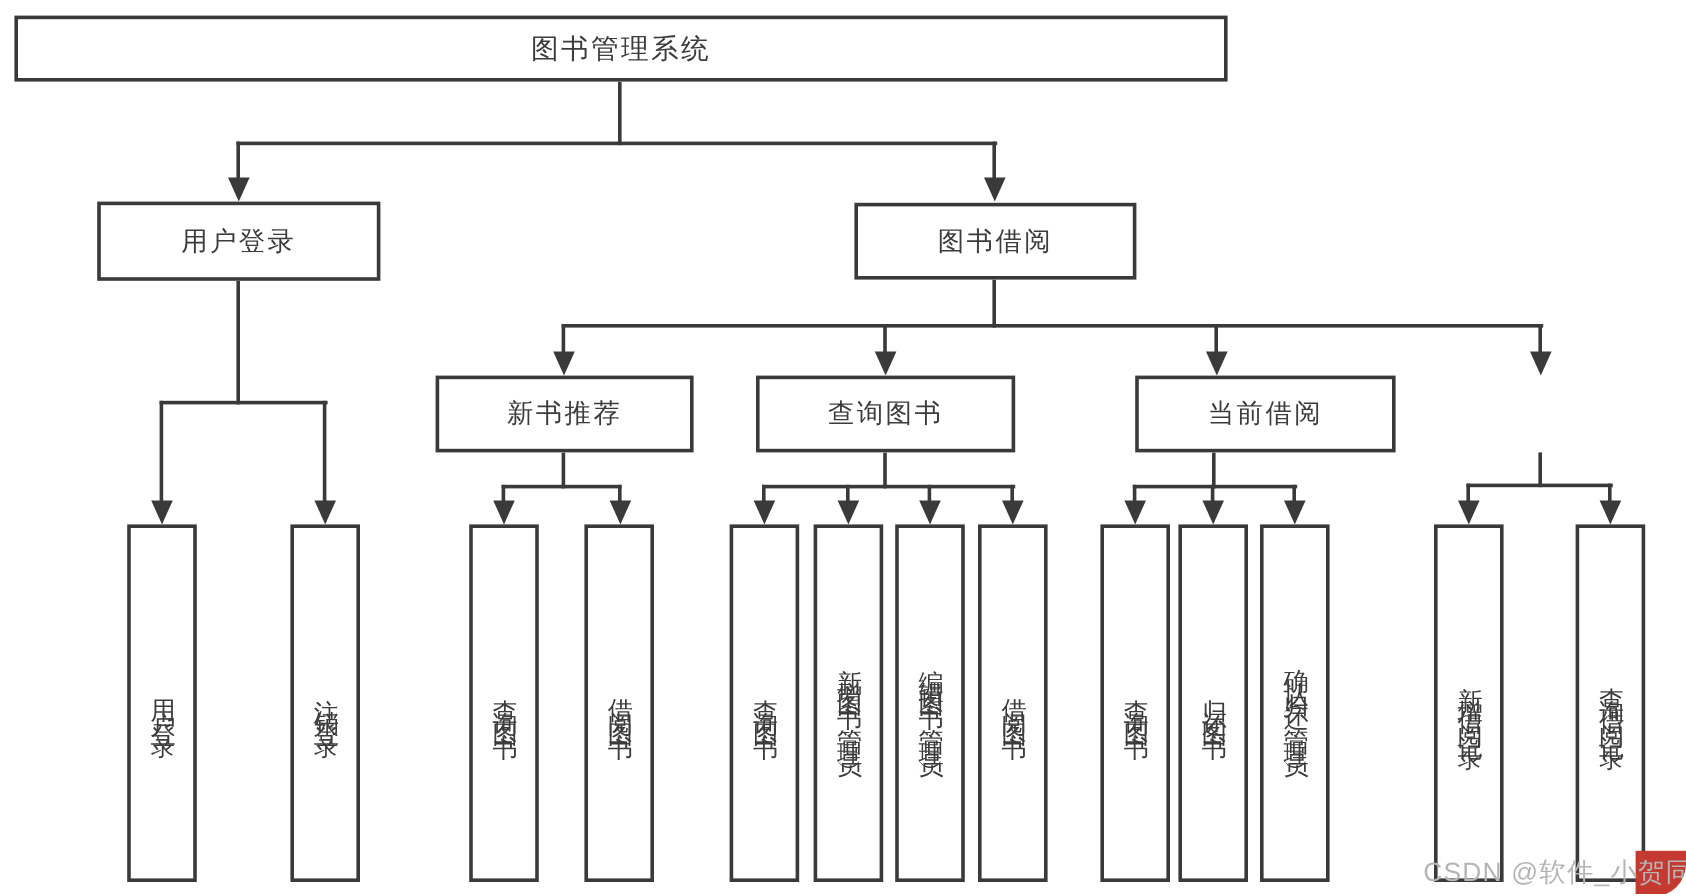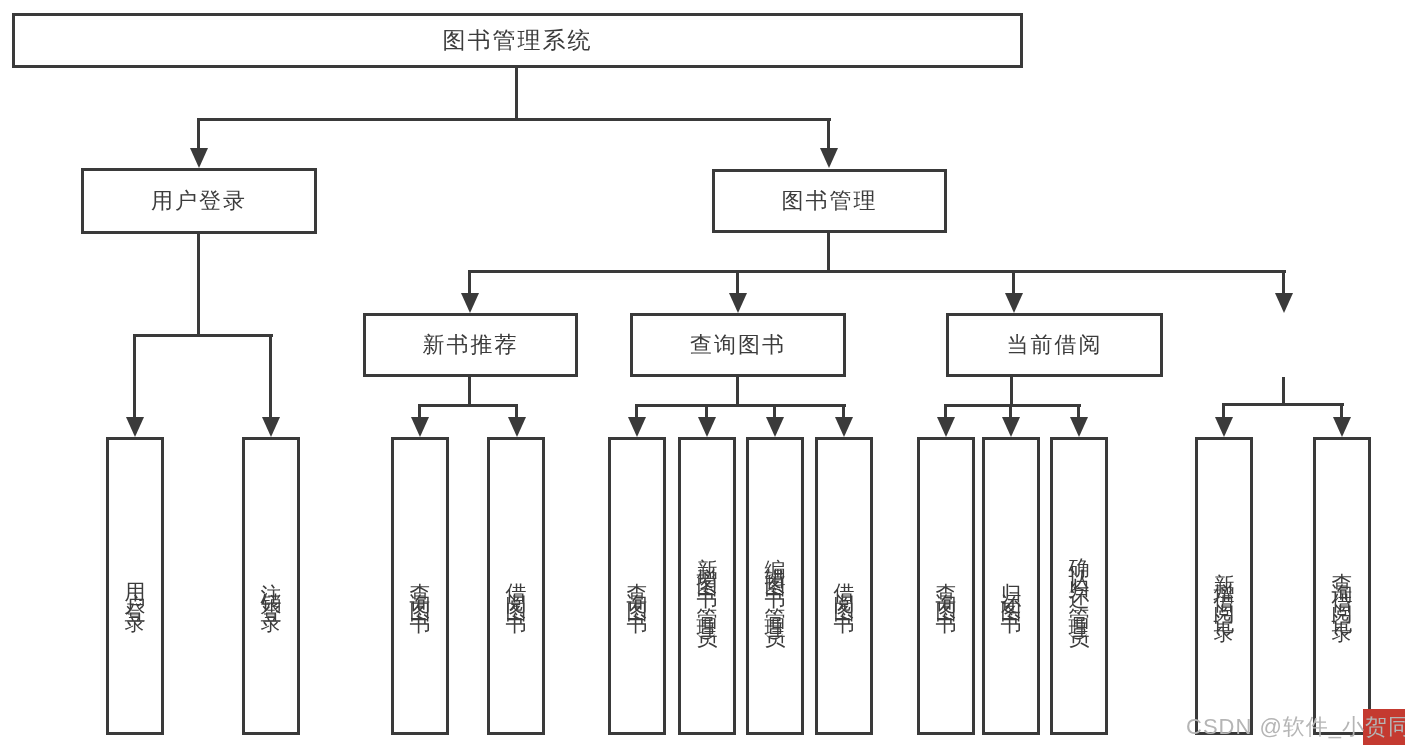--- a/index.html
+++ b/index.html
@@ -1,18 +1,18 @@
 <!DOCTYPE html>
 <html style="--line: #3a3a3a; --text: #3c3c3c; --wm: #b5b5b5; --wmred: #c43a30;"><head>
 <meta charset="utf-8">
 <style>
   html,body{margin:0;padding:0;background:#ffffff;}
   .canvas{
     position:relative;width:1405px;height:747px;background:#ffffff;
-    font-family:"Liberation Sans","DejaVu Sans",sans-serif;overflow:hidden;
+    font-family:"Liberation Sans","DejaVu Sans",sans-serif;overflow:hidden;border-radius:27px;
   }
   
   .node{
     position:absolute;background:#ffffff;border:3px solid var(--line,#3a3a3a);
     box-sizing:border-box;display:flex;align-items:center;justify-content:center;
     color:var(--text,#3c3c3c);font-size:22px;letter-spacing:2px;
   }
   .node.root{font-size:23px;}
   .leaf{
     position:absolute;background:#ffffff;border:3px solid var(--line,#3a3a3a);
@@ -102,21 +102,21 @@
   <div class="hl" style="left:1222px;top:403px;width:122px;"></div>
   <div class="vl" style="left:1222px;top:403px;height:17px;"></div>
   <div class="ar" style="left:1215px;top:417px;"></div>
   <div class="vl" style="left:1340px;top:403px;height:17px;"></div>
   <div class="ar" style="left:1333px;top:417px;"></div>
 
   <div class="node root" style="left:12px;top:13px;width:1011px;height:55px;">图书管理系统</div>
 
   <div class="node" style="left:81px;top:168px;width:236px;height:66px;">用户登录</div>
 
-  <div class="node" style="left:712px;top:169px;width:235px;height:64px;">图书管理</div>
+  <div class="node" style="left:712px;top:169px;width:235px;height:64px;">图书借阅</div>
 
   <div class="node" style="left:363px;top:313px;width:215px;height:64px;">新书推荐</div>
 
   <div class="node" style="left:630px;top:313px;width:216px;height:64px;">查询图书</div>
 
   <div class="node" style="left:946px;top:313px;width:217px;height:64px;">当前借阅</div>
 
 
   <div class="leaf" style="left:106px;top:437px;width:58px;height:298px;">
     <span>用户登录</span>

